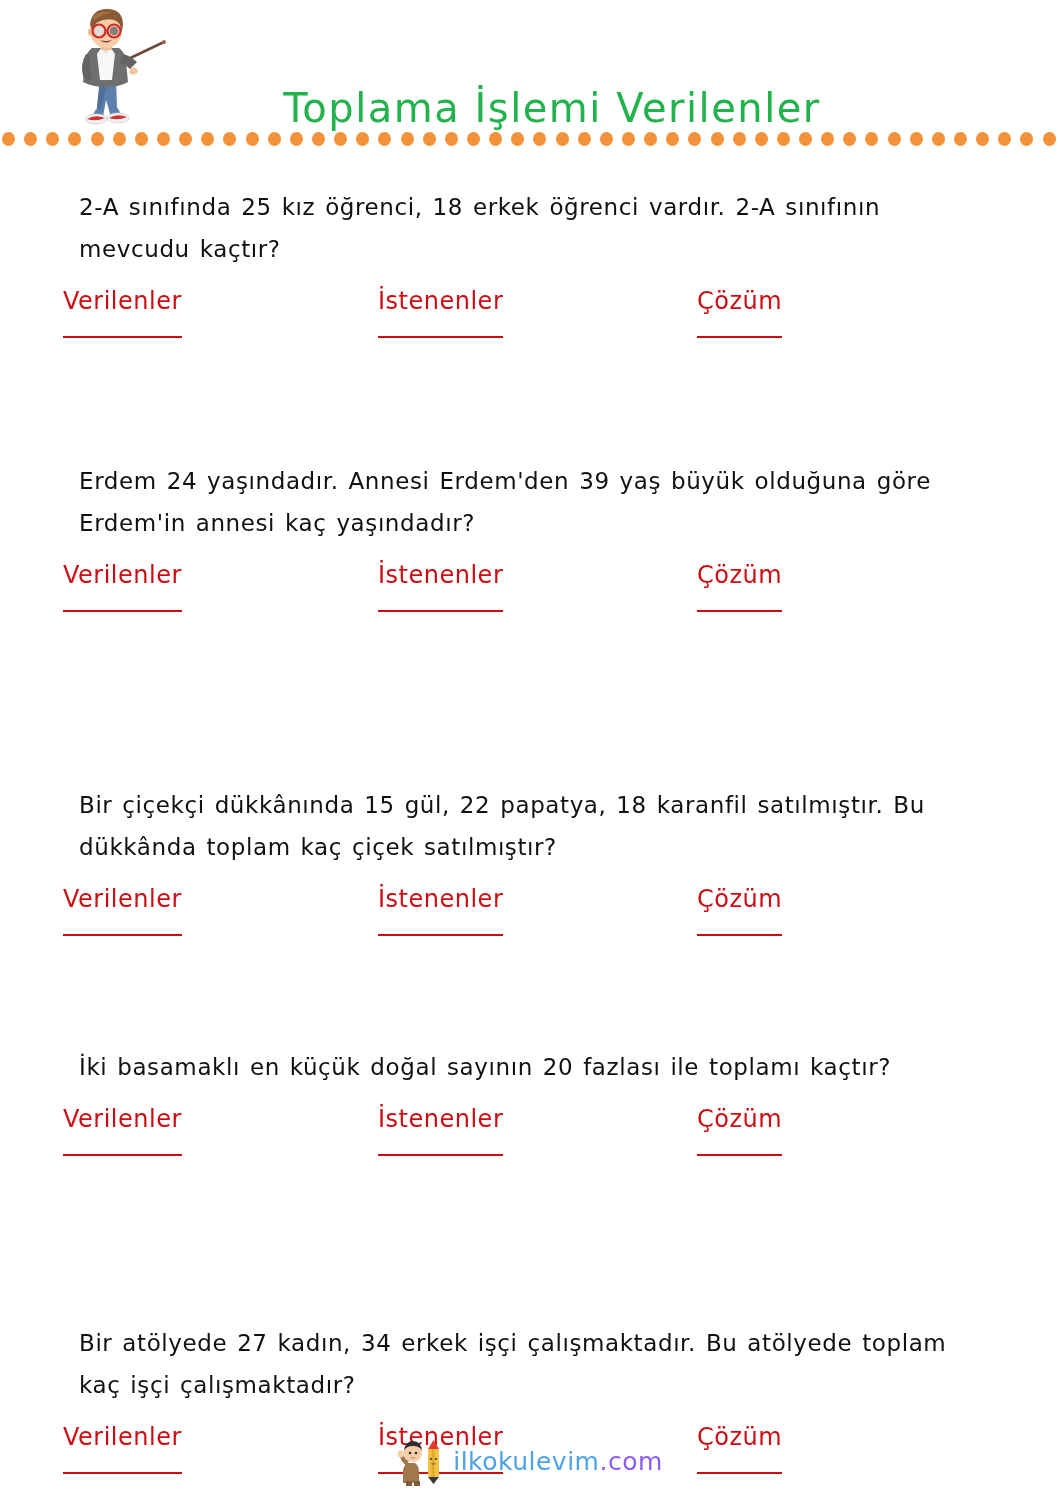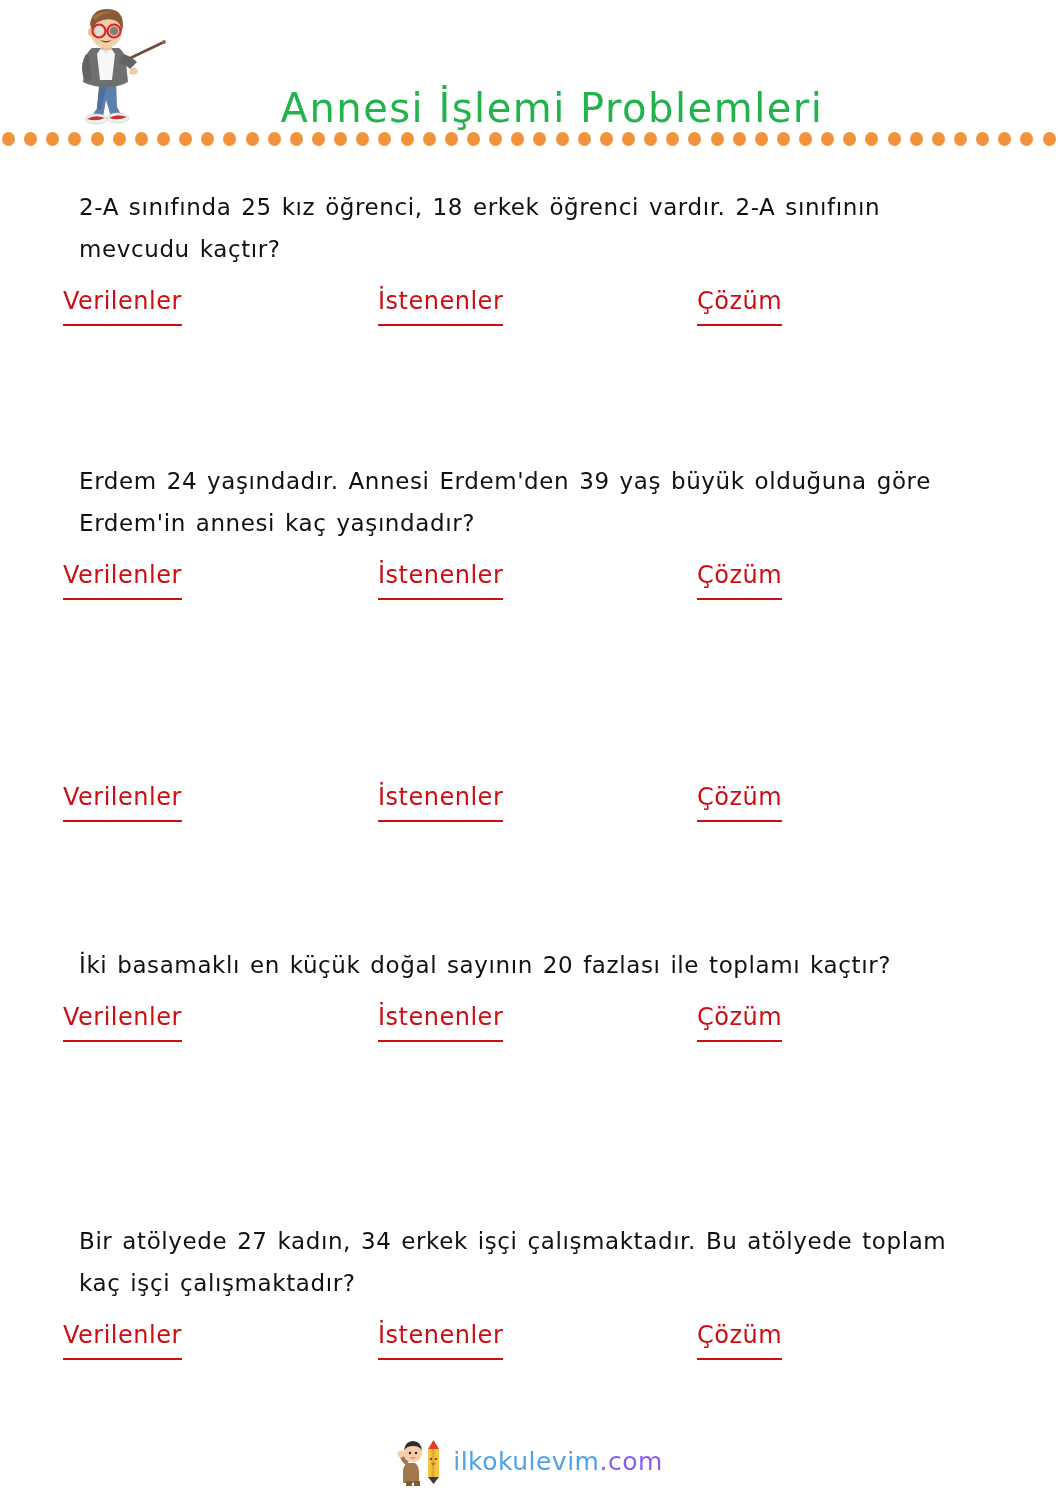--- a/index.html
+++ b/index.html
@@ -102,21 +102,21 @@
 
   .answer-label {
     position: absolute;
     top: 0;
     font-family: "DejaVu Sans", "Liberation Sans", sans-serif;
     font-size: 24px;
     line-height: 30px;
     color: #cc0d12;
     letter-spacing: 0.5px;
     border-bottom: 2.5px solid #cc0d12;
-    padding-bottom: 8px;
+    padding-bottom: 20px;
     white-space: nowrap;
     cursor: pointer;
   }
   .answer-label.col-1 { left: 0px; }
   .answer-label.col-2 { left: 315px; }
   .answer-label.col-3 { left: 634px; }
 
   .work-space {
     width: 100%;
   }
@@ -188,21 +188,21 @@
       <circle cx="43" cy="27" r="6.5" fill="none" stroke="#d62828" stroke-width="2.2"></circle>
       <circle cx="58" cy="27" r="6.5" fill="none" stroke="#d62828" stroke-width="2.2"></circle>
       <line x1="49.5" y1="27" x2="51.5" y2="27" stroke="#d62828" stroke-width="2.2"></line>
       <circle cx="43" cy="27" r="4.4" fill="#cfe3f0" opacity="0.75"></circle>
       <circle cx="58" cy="27" r="4.4" fill="#2b3a55" opacity="0.55"></circle>
 
       <path d="M44 36 q6 5 12 0 q-6 2 -12 0 Z" fill="#8c3a38"></path>
     </svg>
   </div>
 
-  <div class="worksheet-title">Annesi İşlemi Problemleri</div>
+  <div class="worksheet-title">Toplama İşlemi Verilenler</div>
 
   <div class="dot-divider" id="dot-divider">
       <span class="dot" style="background: rgb(242, 147, 60);"></span>
       <span class="dot" style="background: rgb(242, 147, 60);"></span>
       <span class="dot" style="background: rgb(242, 147, 60);"></span>
       <span class="dot" style="background: rgb(242, 147, 60);"></span>
       <span class="dot" style="background: rgb(242, 147, 60);"></span>
       <span class="dot" style="background: rgb(242, 147, 60);"></span>
       <span class="dot" style="background: rgb(242, 147, 60);"></span>
       <span class="dot" style="background: rgb(242, 147, 60);"></span>
@@ -265,20 +265,21 @@
     <p class="problem-text">Erdem 24 yaşındadır. Annesi Erdem'den 39 yaş büyük olduğuna göre Erdem'in annesi kaç yaşındadır?</p>
     <div class="label-row">
       <span class="answer-label col-1">Verilenler</span>
       <span class="answer-label col-2">İstenenler</span>
       <span class="answer-label col-3">Çözüm</span>
     </div>
     <div class="work-space" style="height:162px;"></div>
   </div>
 
   <div class="problem">
+    <p class="problem-text">Bir çiçekçi dükkânında 15 gül, 22 papatya, 18 karanfil satılmıştır. Bu dükkânda toplam kaç çiçek satılmıştır?</p>
     <div class="label-row">
       <span class="answer-label col-1">Verilenler</span>
       <span class="answer-label col-2">İstenenler</span>
       <span class="answer-label col-3">Çözüm</span>
     </div>
     <div class="work-space" style="height:100px;"></div>
   </div>
 
   <div class="problem">
     <p class="problem-text">İki basamaklı en küçük doğal sayının 20 fazlası ile toplamı kaçtır?</p>

